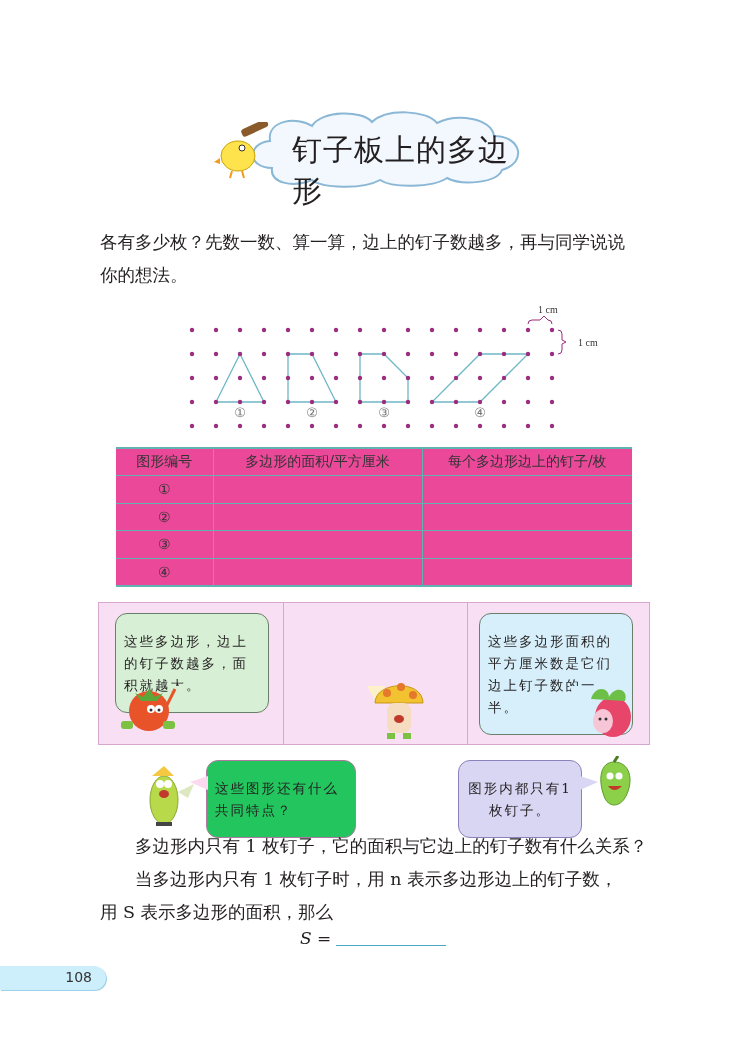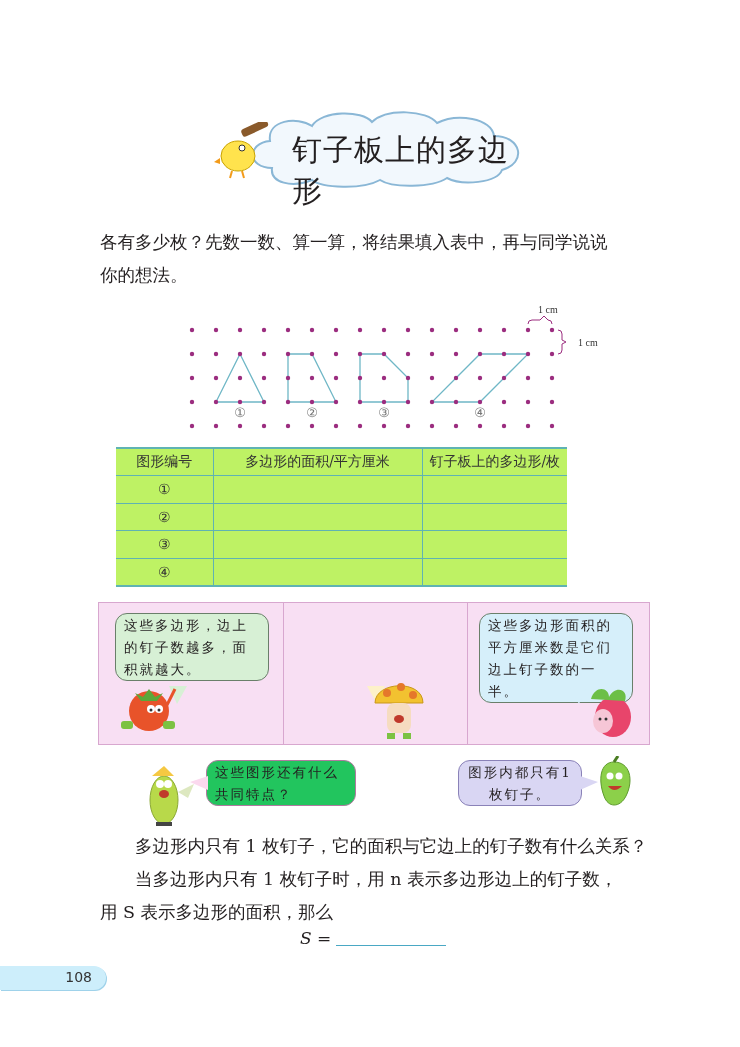--- a/index.html
+++ b/index.html
@@ -5,31 +5,31 @@
   * { margin:0; padding:0; box-sizing:border-box; }
   body { width:740px; height:1047px; background:#ffffff; position:relative; overflow:hidden;
          font-family:"DejaVu Serif","Liberation Serif",serif; color:#231f20; }
   .abs { position:absolute; }
   .title-cloud { left:232px; top:108px; width:300px; height:80px; }
   .title-text { position:absolute; left:60px; top:22px; font-family:"DejaVu Sans","Liberation Sans",sans-serif;
                 font-size:30px; letter-spacing:1px; color:#231f20; }
   .para { left:100px; width:560px; font-size:17.5px; line-height:33px; color:#231f20; }
   .para .indent { display:inline-block; width:35px; }
   .label-cm { font-size:10px; color:#333; font-family:"Liberation Serif",serif;margin-left:8px; }
-  table.data { position:absolute; left:116px; top:447px; width:451px; border-collapse:collapse;
-               background:#bef264; font-size:14px; }
+  table.data { position:absolute; left:116px; top:447px; width:516px; border-collapse:collapse;
+               background:#ec4899; font-size:14px; }
   table.data th, table.data td { border-right:1px solid #5fb3b3; height:27.5px; text-align:center;
                font-weight:normal; color:#333; }
   table.data tr { border-bottom:1px solid #5fb3b3; }
   table.data tr:first-child { border-top:2px solid #5fb3b3; }
   table.data tr:last-child { border-bottom:2px solid #5fb3b3; }
   table.data th:last-child, table.data td:last-child { border-right:none; }
   .panel { left:98px; top:602px; width:552px; height:143px; background:#f8dff3; border:1px solid #d8a7cf; }
   .panel-div { position:absolute; top:0; bottom:0; width:1px; background:#d8a7cf; }
-  .bubble { position:absolute; border:1px solid #6a7f6a; border-radius:12px; padding:0 8px;
+  .bubble { position:absolute; border:1px solid #6a7f6a; border-radius:12px; padding:16px 8px;
             font-size:13.5px; line-height:22px; letter-spacing:2px; color:#231f20; }
   .tail { position:absolute; width:0; height:0; }
   .pagebar { left:0; top:966px; width:106px; height:24px; background:#cdeefb; border-radius:0 12px 12px 0;
              box-shadow:1px 1px 0 #9fd2ea;padding-left:13px; }
   .pagenum { position:absolute; right:14px; top:3px; font-family:"DejaVu Sans","Liberation Sans",sans-serif;
              font-size:14px; color:#333; }
 </style>
 </head>
 <body>
 
@@ -42,21 +42,21 @@
     <circle cx="30" cy="26" r="3" fill="#fff" stroke="#333" stroke-width="1"></circle>
     <rect x="30" y="8" width="28" height="8" rx="3" transform="rotate(-25 30 12)" fill="#8a5a2b"></rect>
     <polygon points="8,36 2,40 8,42" fill="#f39b1a"></polygon>
     <line x1="20" y1="49" x2="18" y2="56" stroke="#f39b1a" stroke-width="2"></line>
     <line x1="30" y1="49" x2="32" y2="56" stroke="#f39b1a" stroke-width="2"></line>
   </svg>
   <div class="title-text">钉子板上的多边形</div>
 </div>
 
 <div class="abs para" style="top:226px">
-  <div>各有多少枚？先数一数、算一算，将结果填入表中，再与同学说说</div>
+  <div>各有多少枚？先数一数、算一算，边上的钉子数越多，再与同学说说</div>
   <div>你的想法。</div>
 </div>
 
 <svg id="pegboard" class="abs" style="left:0;top:0" width="740" height="460">
     <polygon points="240,354 264,402 240,402 216,402" fill="none" stroke="#6fb7c6" stroke-width="1.3"></polygon>
     <text x="240" y="417" text-anchor="middle" font-size="13" fill="#777">①</text>
     <polygon points="288,354 312,354 336,402 312,402 288,402 288,378" fill="none" stroke="#6fb7c6" stroke-width="1.3"></polygon>
     <text x="312" y="417" text-anchor="middle" font-size="13" fill="#777">②</text>
     <polygon points="360,354 384,354 408,378 408,402 384,402 360,402 360,378" fill="none" stroke="#6fb7c6" stroke-width="1.3"></polygon>
     <text x="384" y="417" text-anchor="middle" font-size="13" fill="#777">③</text>
@@ -146,21 +146,21 @@
     <path d="M558,330 q4,0 4,4 v6 l4,2 l-4,2 v6 q0,4 -4,4" fill="none" stroke="#9b2d7f" stroke-width="1"></path>
   </svg>
 <div class="abs label-cm" style="left:530px;top:304px">1 cm</div>
 <div class="abs label-cm" style="left:570px;top:337px">1 cm</div>
 
 <table class="data">
   <tbody>
       <tr>
     <th style="width:97px">图形编号</th>
     <th style="width:209px">多边形的面积/平方厘米</th>
-    <th>钉子板上的多边形/枚</th>
+    <th>每个多边形边上的钉子/枚</th>
   </tr>
   <tr>
     <td>①</td>
     <td></td>
     <td></td>
   </tr>
   <tr>
     <td>②</td>
     <td></td>
     <td></td>

